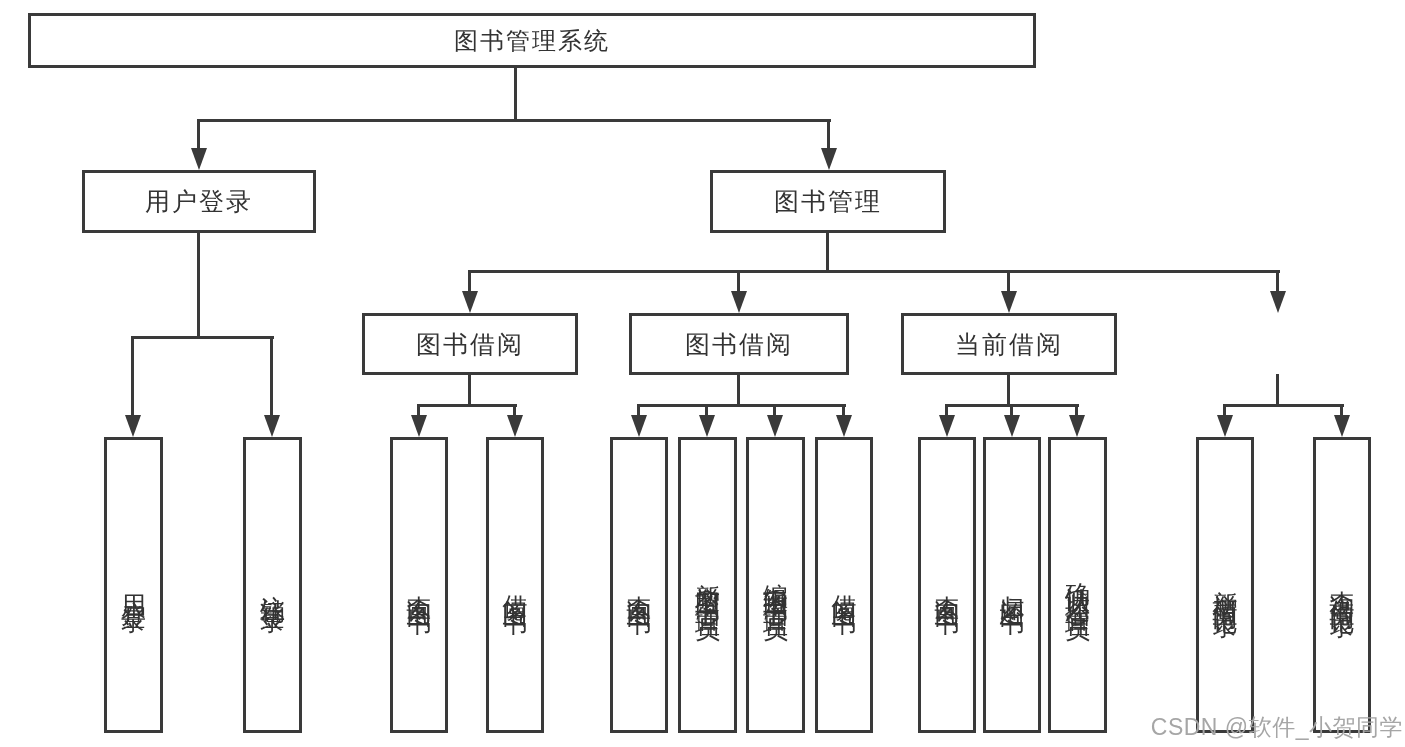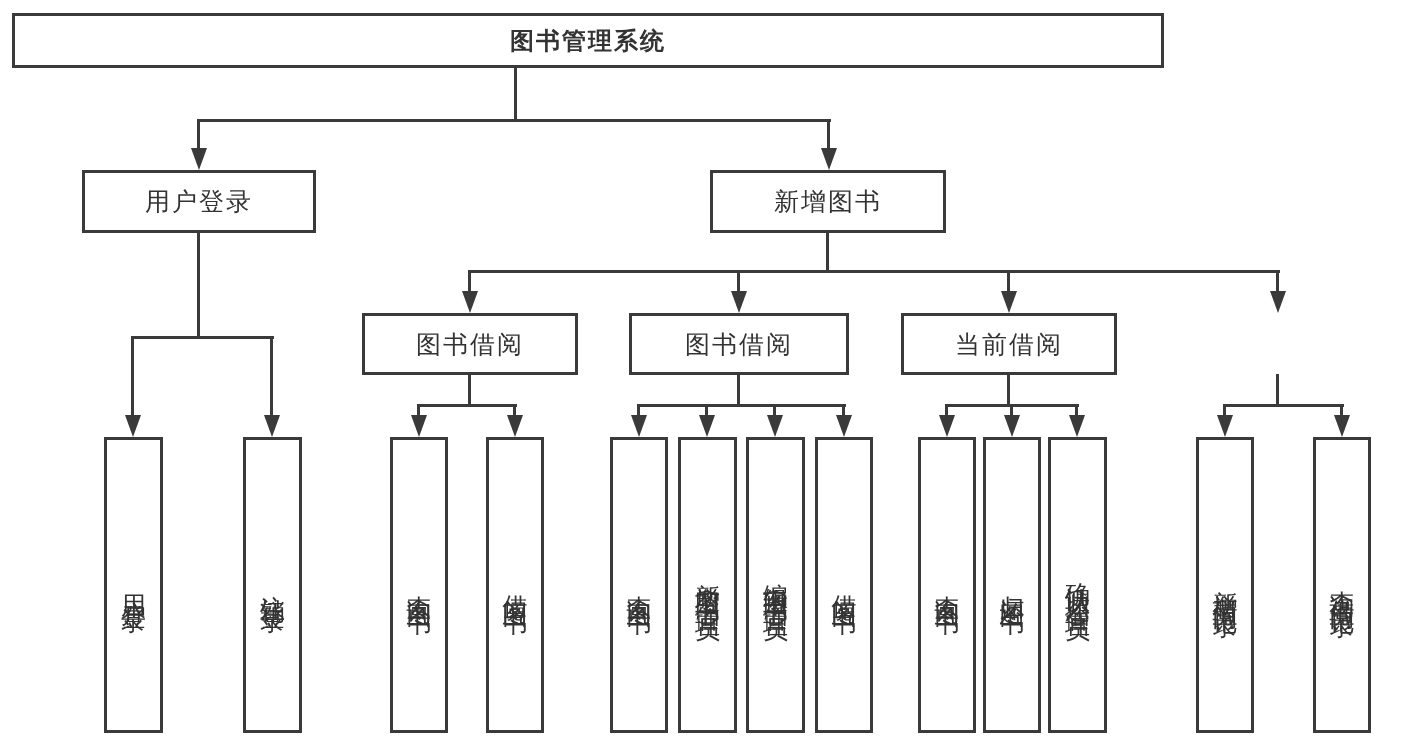--- a/index.html
+++ b/index.html
@@ -55,31 +55,31 @@
     letter-spacing: 0.5px;
     z-index: 5;
     white-space: nowrap;
   }
 </style>
 </head>
 <body>
 
 <div class="canvas">
 
-  <div class="node title-box" style="left:12px; top:13px; width:1152px; height:55px;font-weight:bold;">图书管理系统</div>
+  <div class="node title-box" style="left:28px; top:13px; width:1008px; height:55px;">图书管理系统</div>
 
   <div class="ln-v" style="left:514px; top:68px; height:54px;"></div>
   <div class="ln-h" style="left:198px; top:119px; width:633px;"></div>
   <div class="ln-v" style="left:197px; top:119px; height:30px;"></div>
   <div class="ah" style="left:191px; top:148px;"></div>
   <div class="ln-v" style="left:827px; top:119px; height:30px;"></div>
   <div class="ah" style="left:821px; top:148px;"></div>
 
   <div class="node hbox" style="left:82px; top:170px; width:234px; height:63px;">用户登录</div>
-  <div class="node hbox" style="left:710px; top:170px; width:236px; height:63px;">新增图书</div>
+  <div class="node hbox" style="left:710px; top:170px; width:236px; height:63px;">图书管理</div>
 
   <div class="ln-v" style="left:197px; top:232px; height:107px;"></div>
   <div class="ln-h" style="left:131px; top:336px; width:143px;"></div>
   <div class="ln-v" style="left:131px; top:336px; height:80px;"></div>
   <div class="ah" style="left:125px; top:415px;"></div>
   <div class="ln-v" style="left:270px; top:336px; height:80px;"></div>
   <div class="ah" style="left:264px; top:415px;"></div>
 
   <div class="ln-v" style="left:826px; top:232px; height:41px;"></div>
   <div class="ln-h" style="left:468px; top:270px; width:812px;"></div>
@@ -140,13 +140,14 @@
   <div class="node vbox" style="left:746px; top:437px; width:59px; height:296px;">编辑图书（管理员）</div>
   <div class="node vbox" style="left:815px; top:437px; width:58px; height:296px;">借阅图书</div>
 
   <div class="node vbox" style="left:918px; top:437px; width:58px; height:296px;">查询图书</div>
   <div class="node vbox" style="left:983px; top:437px; width:58px; height:296px;">归还图书</div>
   <div class="node vbox" style="left:1048px; top:437px; width:59px; height:296px;">确认归还（管理员）</div>
 
   <div class="node vbox" style="left:1196px; top:437px; width:58px; height:296px;">新增借阅记录</div>
   <div class="node vbox" style="left:1313px; top:437px; width:58px; height:296px;">查询借阅记录</div>
 
+  <div class="watermark">CSDN @软件_小贺同学</div>
 </div>
 
 </body></html>

